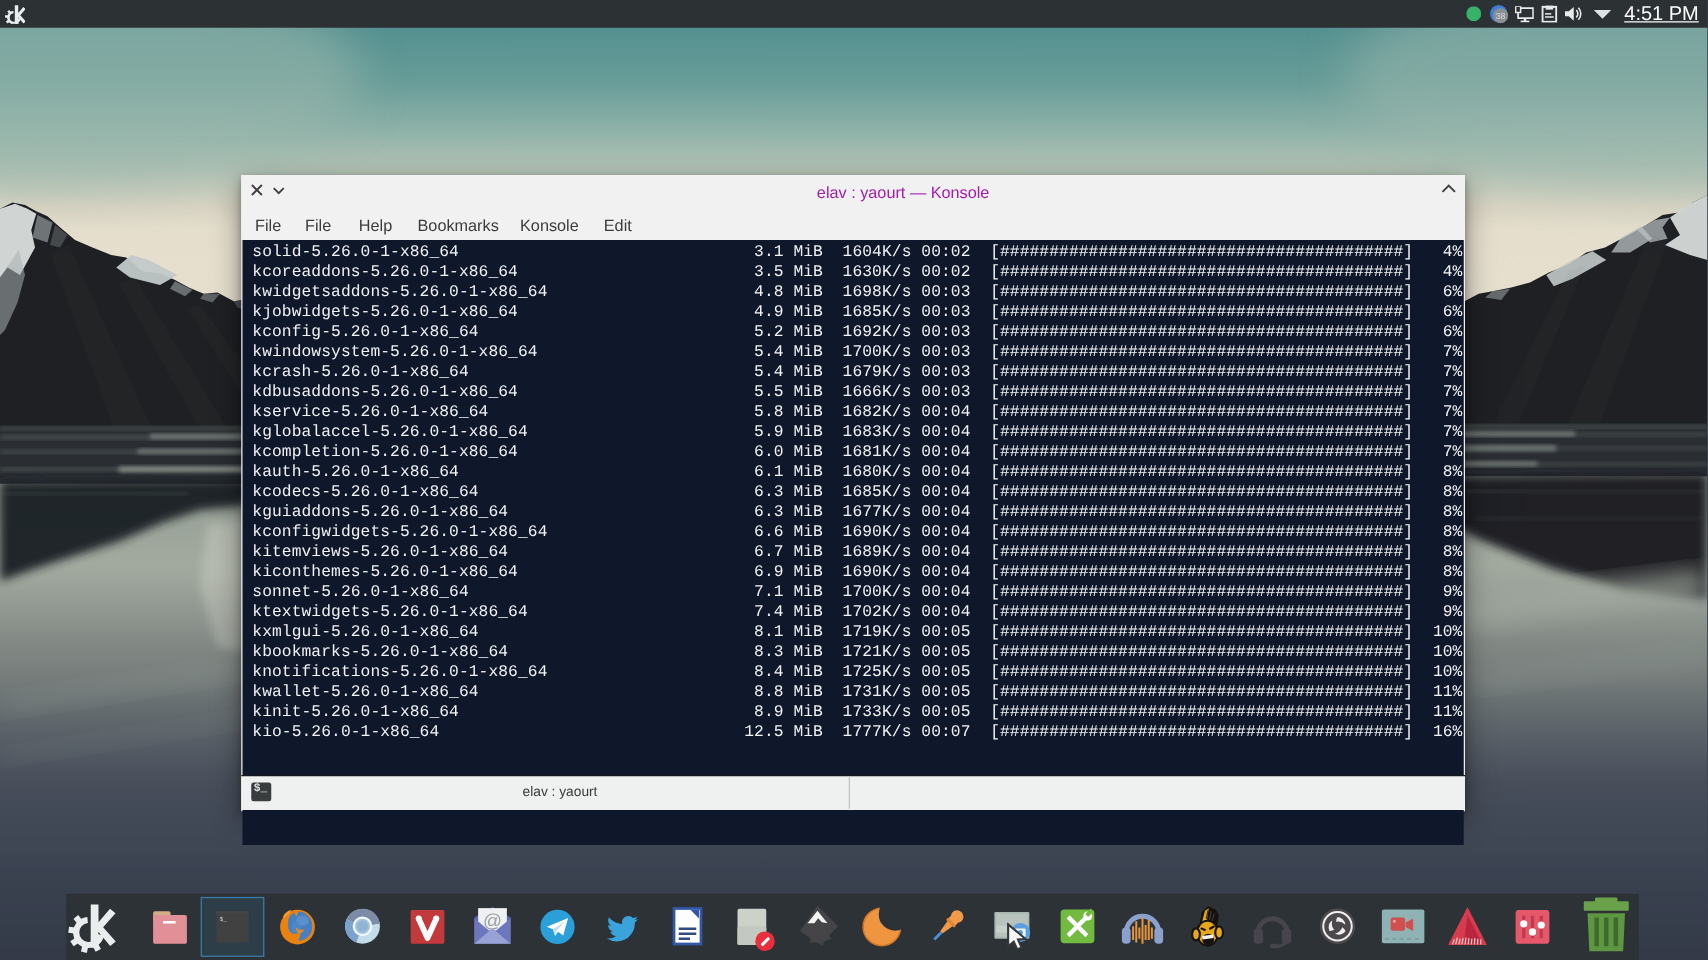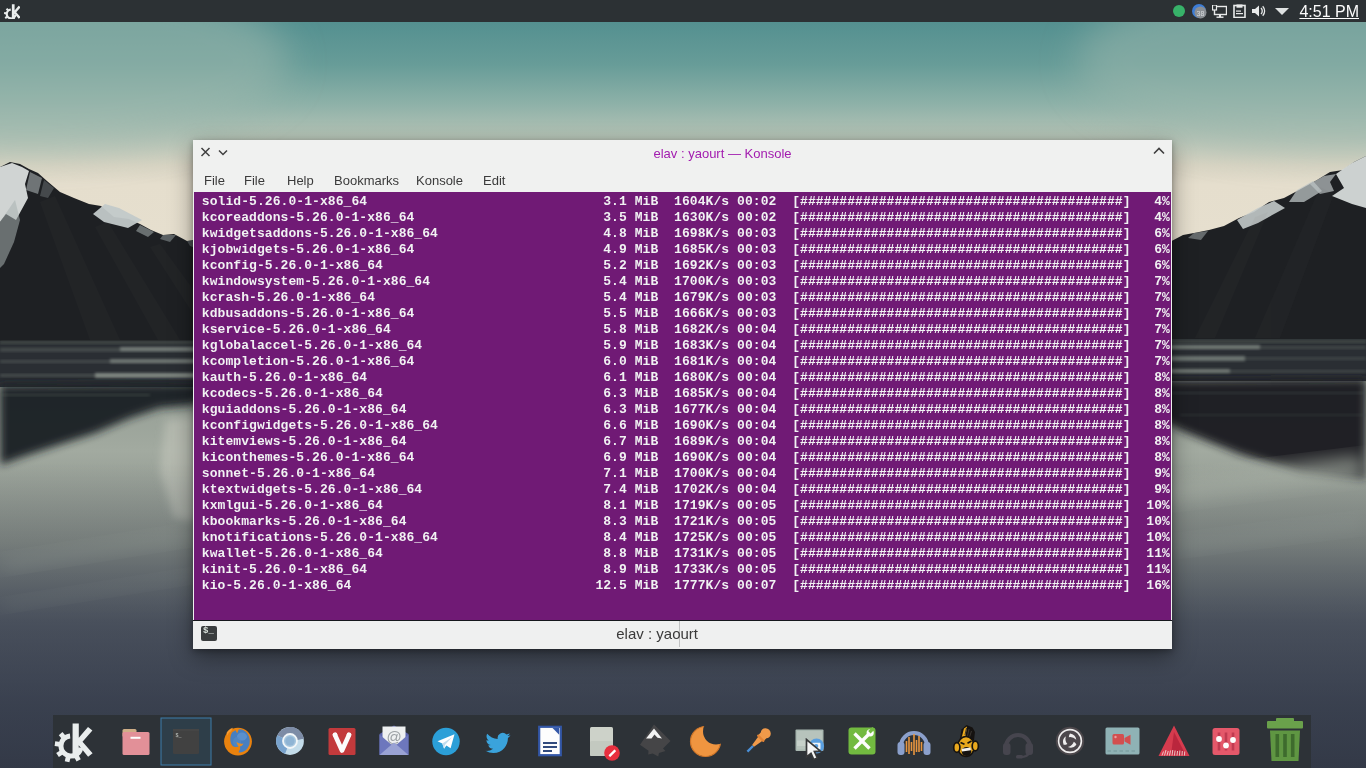--- a/index.html
+++ b/index.html
@@ -3,25 +3,25 @@
 html,body{margin:0;padding:0;width:1366px;height:768px;overflow:hidden;background:#3a4150;font-family:"Liberation Sans",sans-serif;}
 #stage{position:absolute;left:0;top:0;width:1366px;height:768px;overflow:hidden;}
 #wall{position:absolute;left:0;top:22px;width:1366px;height:746px;}
 #panel{position:absolute;left:0;top:0;width:1366px;height:22px;background:#2c3134;}
 #clock{position:absolute;right:7px;top:0;height:22px;line-height:23px;color:#fcfcfc;font-size:16px;text-decoration:underline;}
 #win{position:absolute;left:193px;top:140px;width:979px;height:509px;box-shadow:0 8px 22px rgba(0,0,0,.40),0 2px 6px rgba(0,0,0,.3);background:#eff0ef;}
 #titlebar{position:absolute;left:0;top:0;width:100%;height:28px;background:#f0f1f0;}
 #title{position:absolute;left:0;top:0;width:100%;text-align:center;line-height:27px;font-size:13px;color:#a21caf;padding-left:40px;}
 #menubar{position:absolute;left:0;top:28px;width:100%;height:24px;background:#f0f1f0;font-size:13px;color:#3b3b3b;}
 .mi{position:absolute;top:0;line-height:25px;}
-#term{position:absolute;left:1px;top:52px;width:977px;height:428px;background:#701a75;overflow:hidden;font-weight:bold;}
+#term{position:absolute;left:1px;top:52px;width:977px;height:484px;background:#0f172a;overflow:hidden;}
 #term pre{margin:0;padding:2px 0 0 0;font-family:"Liberation Mono",monospace;font-size:13px;line-height:16px;color:#f1f2f3;letter-spacing:0.069px;}
 #tabbar{position:absolute;left:0;top:480px;width:979px;height:28px;background:#eff0f0;border-top:1px solid #16181d;box-sizing:border-box;}
 #tabsep{position:absolute;left:486px;top:481px;width:1px;height:26px;background:#c2c3c4;}
-#tablabel{position:absolute;left:24px;top:481px;width:462px;text-align:right;line-height:26px;font-size:15px;color:#3a3a3a;padding-left:19px;}
+#tablabel{position:absolute;left:24px;top:481px;width:462px;text-align:center;line-height:26px;font-size:11px;color:#3a3a3a;}
 #tabicon{position:absolute;left:8px;top:486px;width:16px;height:15px;background:#3a3d3e;border-radius:2px;}
 #tabicon span{position:absolute;left:2px;top:0px;font-family:"Liberation Mono",monospace;font-size:9px;color:#d8e0da;font-weight:bold;}
 #dock{position:absolute;left:53px;top:715px;width:1258px;height:53px;background:#2d3237;}
 .di{position:absolute;top:0;width:52px;height:53px;}
 </style></head>
 <body>
 <div id="stage">
 <div id="wall"><svg width="1366" height="746" viewBox="0 0 1366 746">
 <defs>
 <linearGradient id="sky" x1="0" y1="0" x2="0" y2="1">

